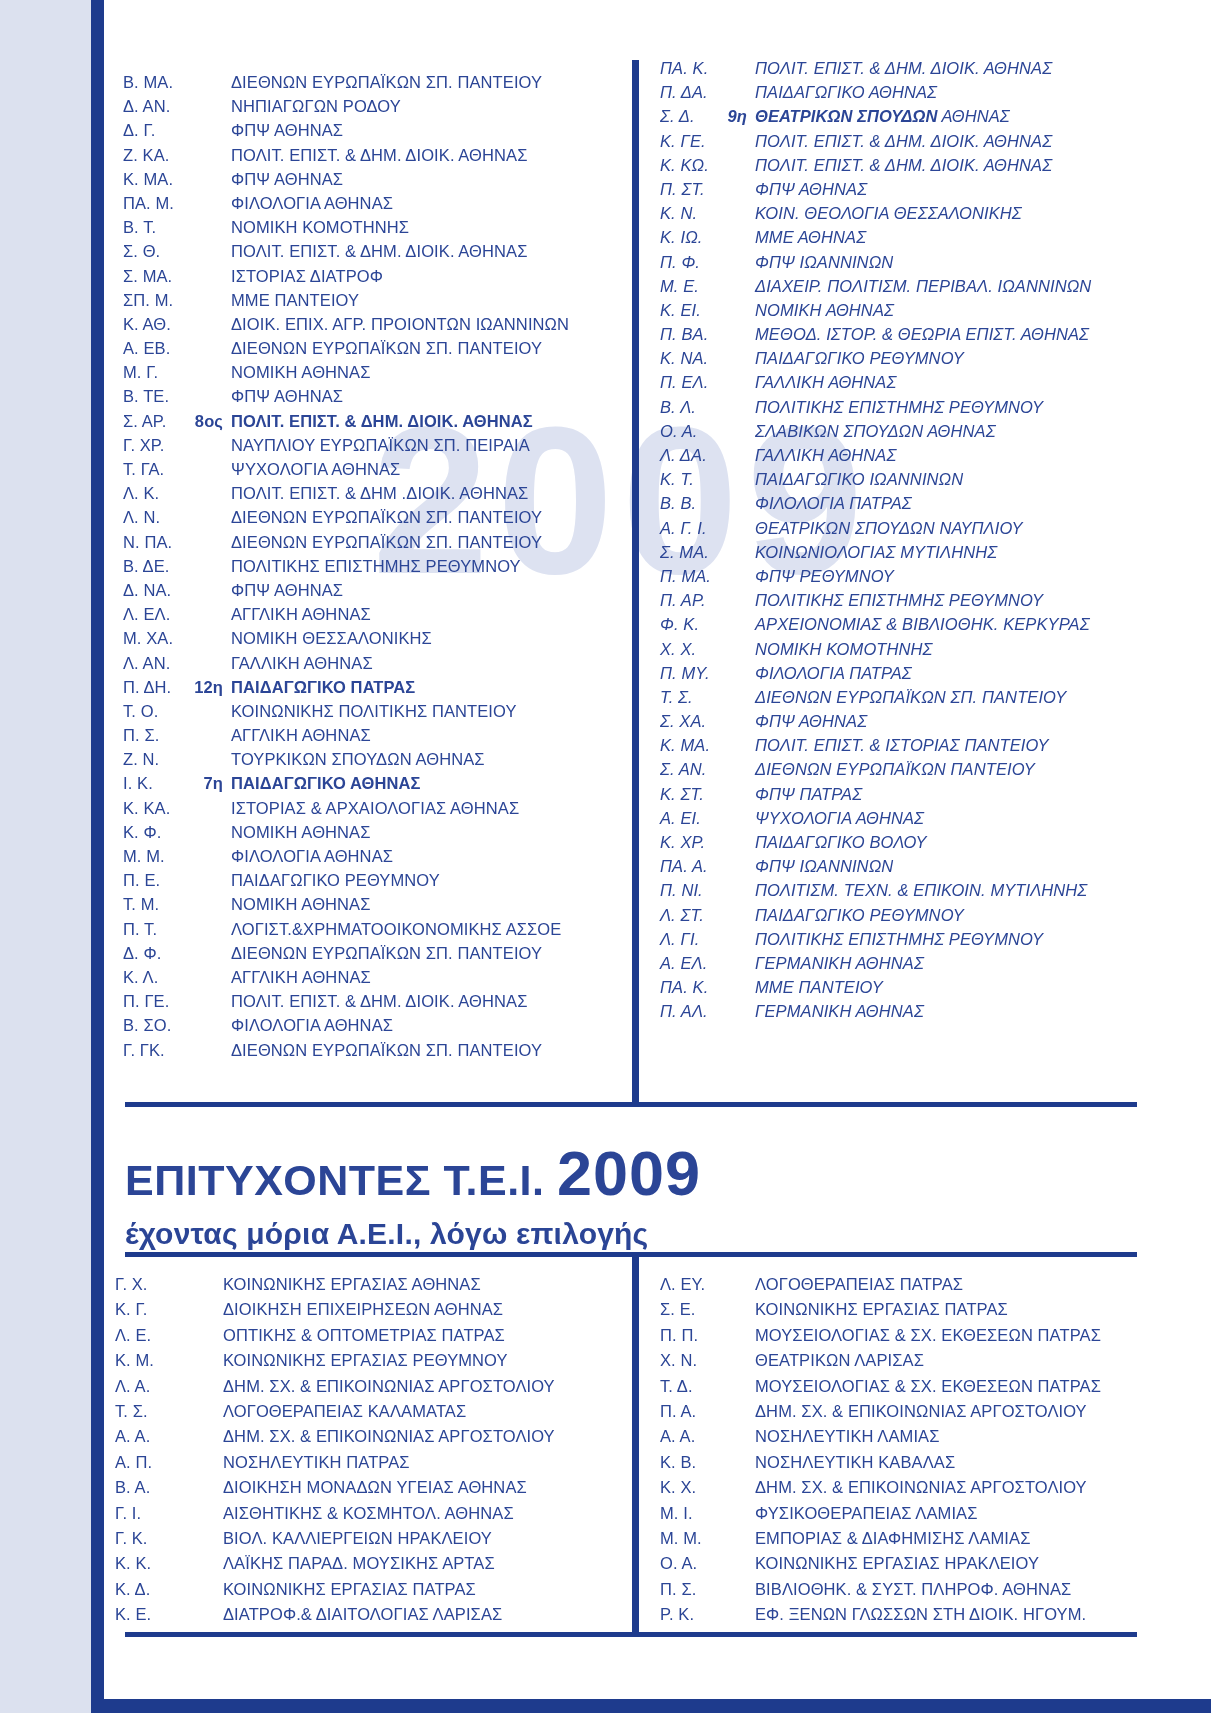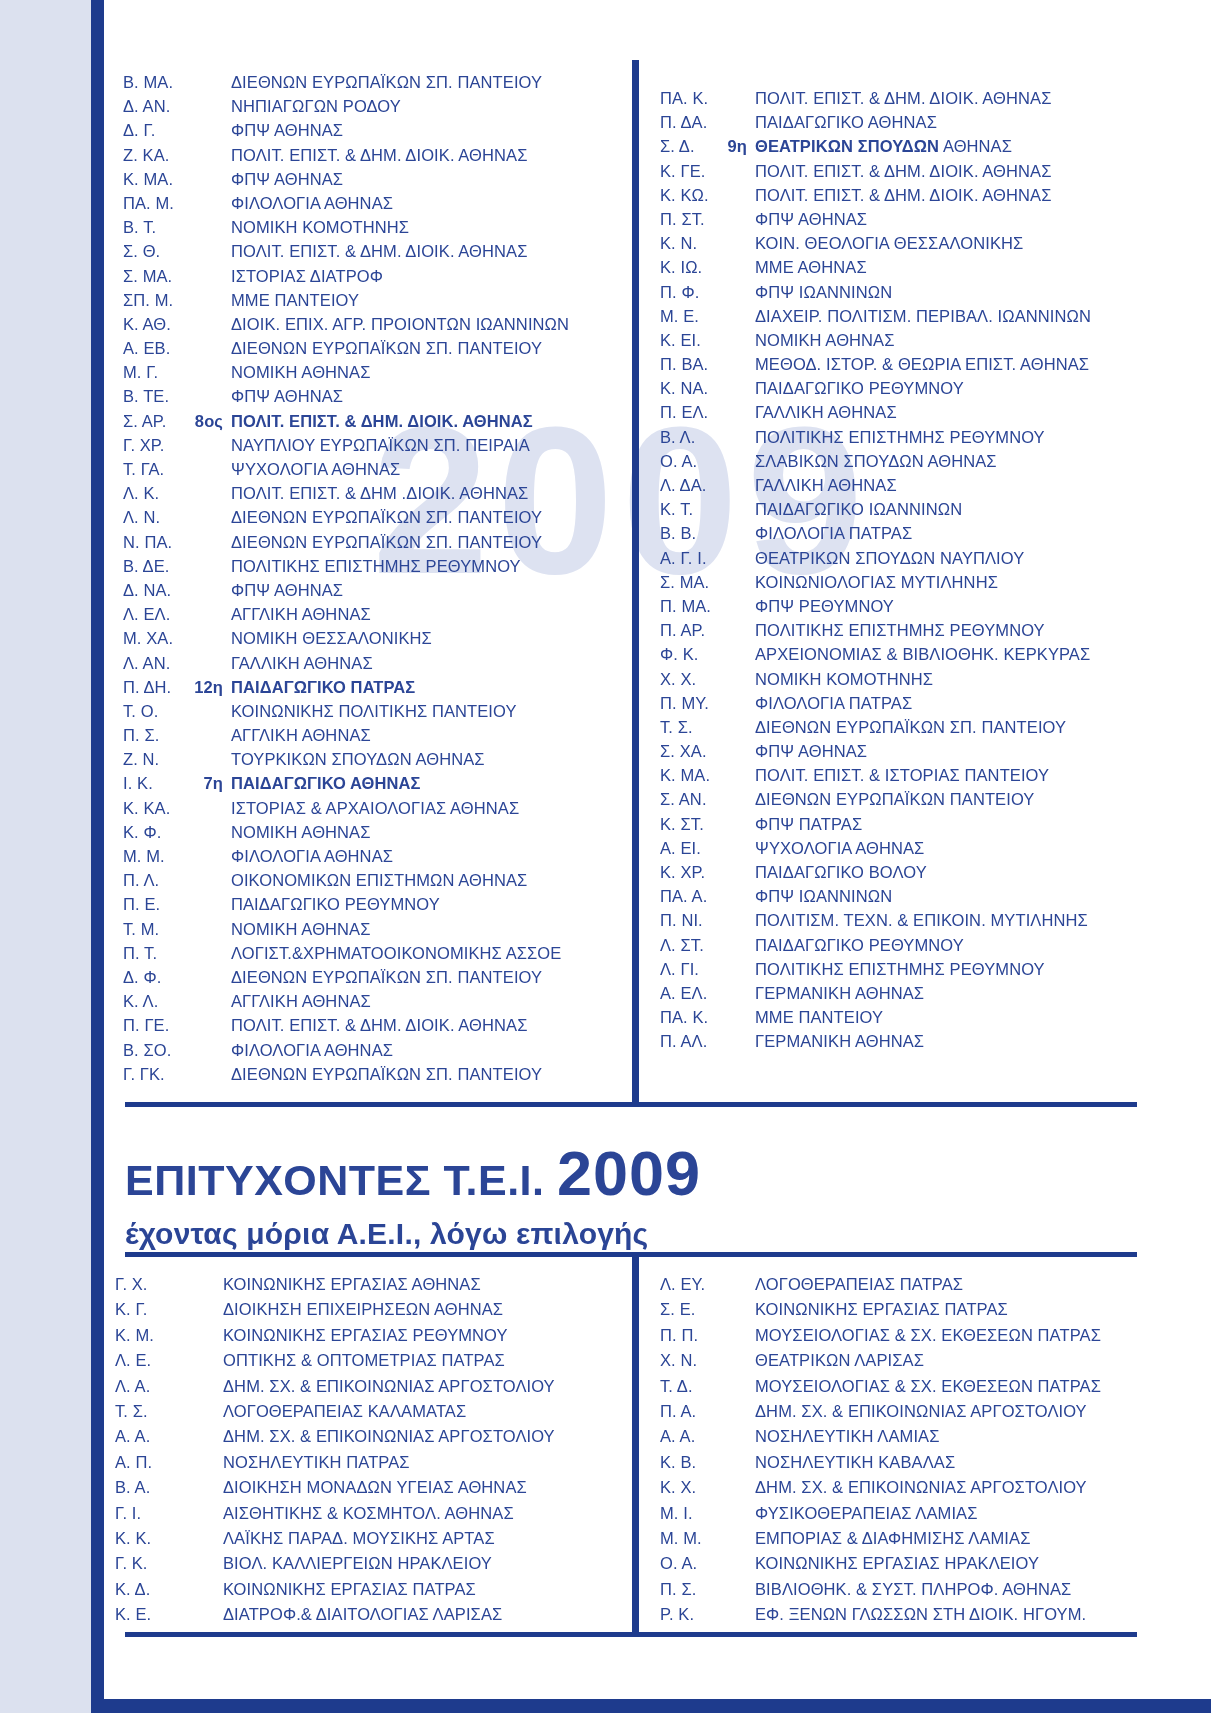--- a/index.html
+++ b/index.html
@@ -22,21 +22,21 @@
   .vdiv-top{top:60px;height:1045px;}
   .vdiv-bottom{top:1252px;height:385px;}
   .rule{position:absolute;left:125px;width:1012px;height:5px;background:var(--bar);z-index:2;}
   .rule-1{top:1102px;}
   .rule-2{top:1252px;}
   .rule-3{top:1632px;}
   .list{position:absolute;z-index:1;font-size:16.5px;letter-spacing:.1px;white-space:nowrap;
         --ind:108px; --rh:24.2px;}
   .col-right{--ind:95px;}
   .aei-left{left:123px;top:70px;}
-  .aei-right{left:660px;top:86px;}
+  .aei-right{left:660px;top:56px;font-style:italic;}
   .tei-left{left:115px;top:1272px;--rh:25.4px;}
   .tei-right{left:660px;top:1272px;--rh:25.4px;}
   .row{position:relative;height:var(--rh);line-height:var(--rh);}
   .ini{position:absolute;left:0;top:0;}
   .ord{position:absolute;left:0;top:0;width:calc(var(--ind) - 8px);text-align:right;font-weight:bold;}
   .nm{display:block;padding-left:var(--ind);}
   .nm b{font-weight:bold;}
   .tei-head{position:absolute;left:125px;top:1142px;width:1012px;z-index:1;}
   .tei-title{font-weight:bold;font-size:43px;line-height:63px;letter-spacing:.5px;}
   .tei-title .yr{font-size:63px;letter-spacing:1px;}
@@ -212,25 +212,20 @@
         <span class="ini">Κ. Φ.</span>
         <span class="ord"></span>
         <span class="nm"><b></b><span>ΝΟΜΙΚΗ ΑΘΗΝΑΣ</span></span>
       </div>
       <div class="row">
         <span class="ini">Μ. Μ.</span>
         <span class="ord"></span>
         <span class="nm"><b></b><span>ΦΙΛΟΛΟΓΙΑ ΑΘΗΝΑΣ</span></span>
       </div>
       <div class="row">
-        <span class="ini">Π. Λ.</span>
-        <span class="ord"></span>
-        <span class="nm"><b></b><span>ΟΙΚΟΝΟΜΙΚΩΝ ΕΠΙΣΤΗΜΩΝ ΑΘΗΝΑΣ</span></span>
-      </div>
-      <div class="row">
         <span class="ini">Π. Ε.</span>
         <span class="ord"></span>
         <span class="nm"><b></b><span>ΠΑΙΔΑΓΩΓΙΚΟ ΡΕΘΥΜΝΟΥ</span></span>
       </div>
       <div class="row">
         <span class="ini">Τ. Μ.</span>
         <span class="ord"></span>
         <span class="nm"><b></b><span>ΝΟΜΙΚΗ ΑΘΗΝΑΣ</span></span>
       </div>
       <div class="row">
@@ -481,30 +476,30 @@
         <span class="ini">Γ. Χ.</span>
         <span class="ord"></span>
         <span class="nm"><b></b><span>ΚΟΙΝΩΝΙΚΗΣ ΕΡΓΑΣΙΑΣ ΑΘΗΝΑΣ</span></span>
       </div>
       <div class="row">
         <span class="ini">Κ. Γ.</span>
         <span class="ord"></span>
         <span class="nm"><b></b><span>ΔΙΟΙΚΗΣΗ ΕΠΙΧΕΙΡΗΣΕΩΝ ΑΘΗΝΑΣ</span></span>
       </div>
       <div class="row">
+        <span class="ini">Λ. Ε.</span>
+        <span class="ord"></span>
+        <span class="nm"><b></b><span>ΟΠΤΙΚΗΣ &amp; ΟΠΤΟΜΕΤΡΙΑΣ ΠΑΤΡΑΣ</span></span>
+      </div>
+      <div class="row">
         <span class="ini">Κ. Μ.</span>
         <span class="ord"></span>
         <span class="nm"><b></b><span>ΚΟΙΝΩΝΙΚΗΣ ΕΡΓΑΣΙΑΣ ΡΕΘΥΜΝΟΥ</span></span>
       </div>
       <div class="row">
-        <span class="ini">Λ. Ε.</span>
-        <span class="ord"></span>
-        <span class="nm"><b></b><span>ΟΠΤΙΚΗΣ &amp; ΟΠΤΟΜΕΤΡΙΑΣ ΠΑΤΡΑΣ</span></span>
-      </div>
-      <div class="row">
         <span class="ini">Λ. Α.</span>
         <span class="ord"></span>
         <span class="nm"><b></b><span>ΔΗΜ. ΣΧ. &amp; ΕΠΙΚΟΙΝΩΝΙΑΣ ΑΡΓΟΣΤΟΛΙΟΥ</span></span>
       </div>
       <div class="row">
         <span class="ini">Τ. Σ.</span>
         <span class="ord"></span>
         <span class="nm"><b></b><span>ΛΟΓΟΘΕΡΑΠΕΙΑΣ ΚΑΛΑΜΑΤΑΣ</span></span>
       </div>
       <div class="row">
@@ -521,28 +516,28 @@
         <span class="ini">Β. Α.</span>
         <span class="ord"></span>
         <span class="nm"><b></b><span>ΔΙΟΙΚΗΣΗ ΜΟΝΑΔΩΝ ΥΓΕΙΑΣ ΑΘΗΝΑΣ</span></span>
       </div>
       <div class="row">
         <span class="ini">Γ. Ι.</span>
         <span class="ord"></span>
         <span class="nm"><b></b><span>ΑΙΣΘΗΤΙΚΗΣ &amp; ΚΟΣΜΗΤΟΛ. ΑΘΗΝΑΣ</span></span>
       </div>
       <div class="row">
+        <span class="ini">Γ. Κ.</span>
+        <span class="ord"></span>
+        <span class="nm"><b></b><span>ΒΙΟΛ. ΚΑΛΛΙΕΡΓΕΙΩΝ ΗΡΑΚΛΕΙΟΥ</span></span>
+      </div>
+      <div class="row">
         <span class="ini">Κ. Κ.</span>
         <span class="ord"></span>
         <span class="nm"><b></b><span>ΛΑΪΚΗΣ ΠΑΡΑΔ. ΜΟΥΣΙΚΗΣ ΑΡΤΑΣ</span></span>
-      </div>
-      <div class="row">
-        <span class="ini">Γ. Κ.</span>
-        <span class="ord"></span>
-        <span class="nm"><b></b><span>ΒΙΟΛ. ΚΑΛΛΙΕΡΓΕΙΩΝ ΗΡΑΚΛΕΙΟΥ</span></span>
       </div>
       <div class="row">
         <span class="ini">Κ. Δ.</span>
         <span class="ord"></span>
         <span class="nm"><b></b><span>ΚΟΙΝΩΝΙΚΗΣ ΕΡΓΑΣΙΑΣ ΠΑΤΡΑΣ</span></span>
       </div>
       <div class="row">
         <span class="ini">Κ. Ε.</span>
         <span class="ord"></span>
         <span class="nm"><b></b><span>ΔΙΑΤΡΟΦ.&amp; ΔΙΑΙΤΟΛΟΓΙΑΣ ΛΑΡΙΣΑΣ</span></span>

